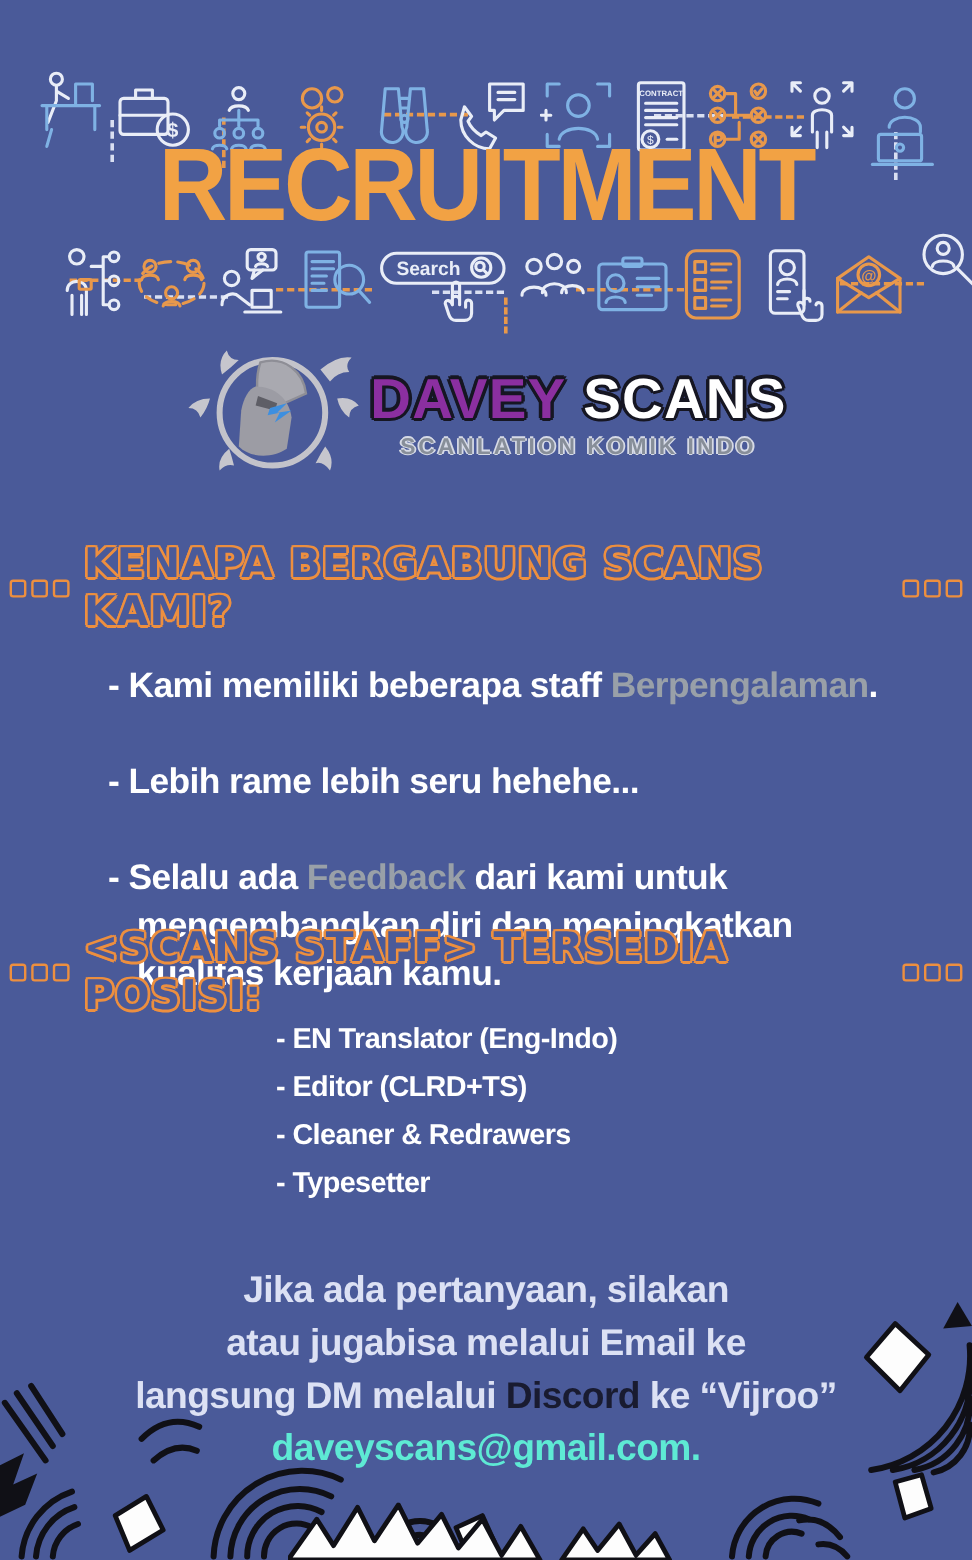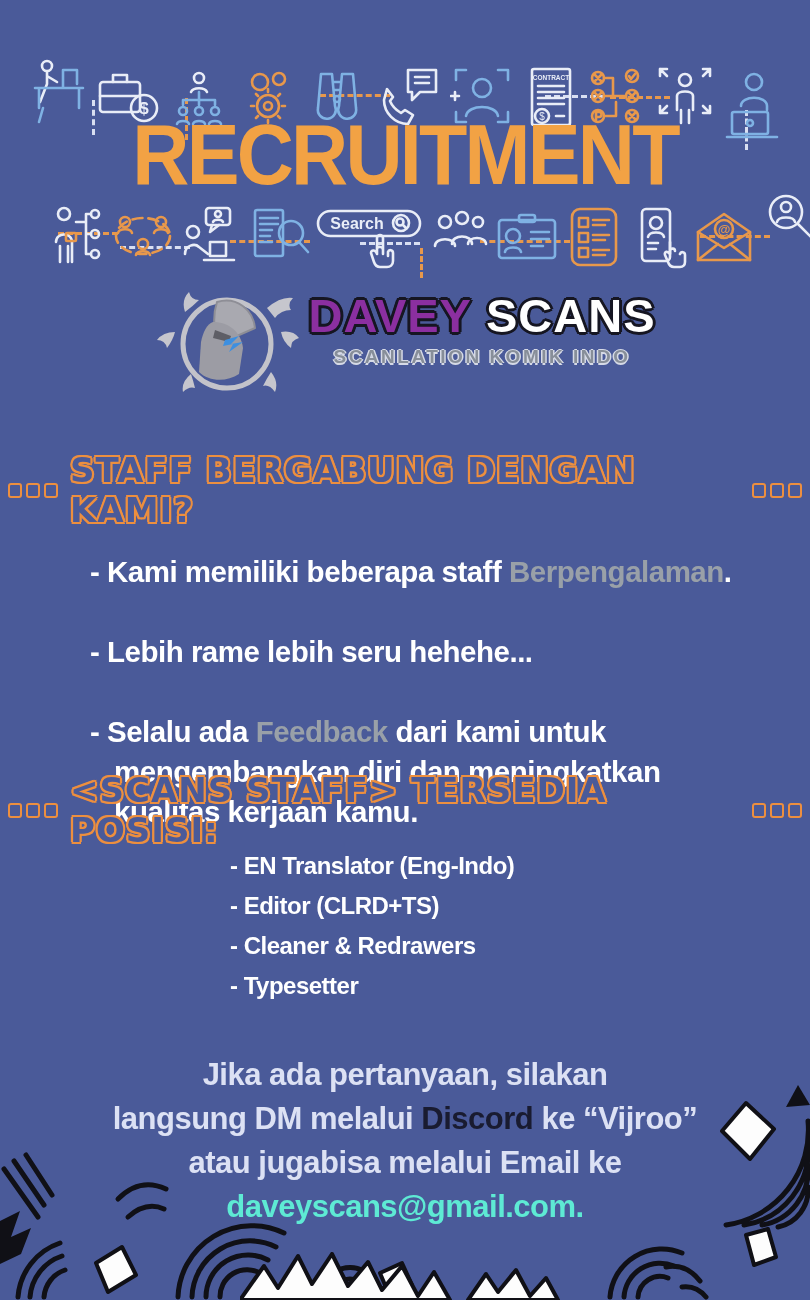--- a/index.html
+++ b/index.html
@@ -16,21 +16,21 @@
   .icons-row{position:absolute;left:0;width:810px;display:flex;justify-content:space-between;align-items:flex-end;box-sizing:border-box;}
   .row1{top:36px;padding:0 30px;height:92px;}
   .row2{top:206px;padding:0 18px;height:92px;align-items:flex-start;margin-left:32px;}
   .banner-title{position:absolute;top:104px;width:100%;text-align:center;
     font-weight:800;font-size:86px;line-height:100px;color:#F2A244;letter-spacing:-3px;
     transform:scaleX(.92);}
   .ics{fill:none;stroke-width:2.6;stroke-linecap:round;stroke-linejoin:round;}
   .w{stroke:#E9EDF7;} .b{stroke:#7FB2E4;} .o{stroke:#E8984B;}
 
   
-  .logo{position:absolute;top:288px;left:0;width:810px;display:flex;justify-content:center;gap:4px;}
+  .logo{position:absolute;top:288px;left:0;width:810px;display:flex;justify-content:center;align-items:center;gap:4px;}
   .logo-text{text-align:center;}
   .logo-name{font-size:47px;font-weight:800;letter-spacing:1px;white-space:nowrap;
     text-shadow:3px 0 0 #161622,-3px 0 0 #161622,0 3px 0 #161622,0 -3px 0 #161622,2px 2px 0 #161622,-2px 2px 0 #161622,2px -2px 0 #161622,-2px -2px 0 #161622;}
   .davey{color:#8B2FA0;} .scans{color:#FFFFFF;margin-left:14px;}
   .logo-tagline{margin-top:3px;font-size:19px;font-weight:700;letter-spacing:2.5px;color:#878E99;
     text-shadow:1.5px 0 0 #D6DAE6,-1.5px 0 0 #D6DAE6,0 1.5px 0 #D6DAE6,0 -1.5px 0 #D6DAE6;}
 
   
   .heading{position:absolute;left:0;width:810px;display:flex;justify-content:center;align-items:center;gap:4px;}
   .heading .txt{font-family:"DejaVu Sans",sans-serif;font-weight:800;font-size:34px;letter-spacing:1px;
@@ -269,21 +269,21 @@
       <div class="logo-tagline">SCANLATION KOMIK INDO</div>
     </div>
   </div>
 
   <div class="heading h-why">
     <span class="sqs">
         <i class="sq"></i>
         <i class="sq"></i>
         <i class="sq"></i>
       </span>
-    <span class="txt">STAFF BERGABUNG DENGAN KAMI?</span>
+    <span class="txt">KENAPA BERGABUNG SCANS KAMI?</span>
     <span class="sqs">
         <i class="sq"></i>
         <i class="sq"></i>
         <i class="sq"></i>
       </span>
   </div>
 
   <div class="bullets">
     <div class="bullet"><span>- </span><span>Kami memiliki beberapa staff </span><span class="hi-gray">Berpengalaman</span><span>.</span></div>
     <div class="bullet"><span>- </span><span>Lebih rame lebih seru hehehe...</span><span class="hi-gray"></span><span></span></div>
@@ -308,22 +308,22 @@
 
   <ul class="positions">
     <li><span>- </span><span>EN Translator (Eng-Indo)</span></li>
     <li><span>- </span><span>Editor (CLRD+TS)</span></li>
     <li><span>- </span><span>Cleaner &amp; Redrawers</span></li>
     <li><span>- </span><span>Typesetter</span></li>
   </ul>
 
   <div class="contact">
     <div>Jika ada pertanyaan, silakan</div>
+    <div>atau jugabisa melalui Email ke</div>
     <div><span>langsung DM melalui </span><span class="hi-dark">Discord</span><span> ke “Vijroo”</span></div>
-    <div>atau jugabisa melalui Email ke</div>
     <div class="email">daveyscans@gmail.com.</div>
   </div>
 
   <svg class="doodle" style="left:0;bottom:0" width="440" height="175" viewBox="0 0 440 175">
     <path class="dk" d="M18 172a62 62 0 0 1 42-54M30 172a47 47 0 0 1 32-41M44 172a31 31 0 0 1 21-27"></path>
     <path class="dk" d="M4 44l34 48M14 36l30 44M26 30l26 40"></path>
     <polygon class="wf" points="96,138 122,122 136,150 108,167"></polygon>
     <path class="dk" d="M178 172a74 74 0 0 1 106-64M192 172a58 58 0 0 1 84-50M206 172a42 42 0 0 1 62-37M220 172a27 27 0 0 1 40-24"></path>
     <path class="dkf" d="M0 96l20-10-9 26 20-9-10 26-21 10z"></path>
     <path class="dk" d="M320 172a30 30 0 0 1 44-26M332 172a18 18 0 0 1 26-16"></path>

